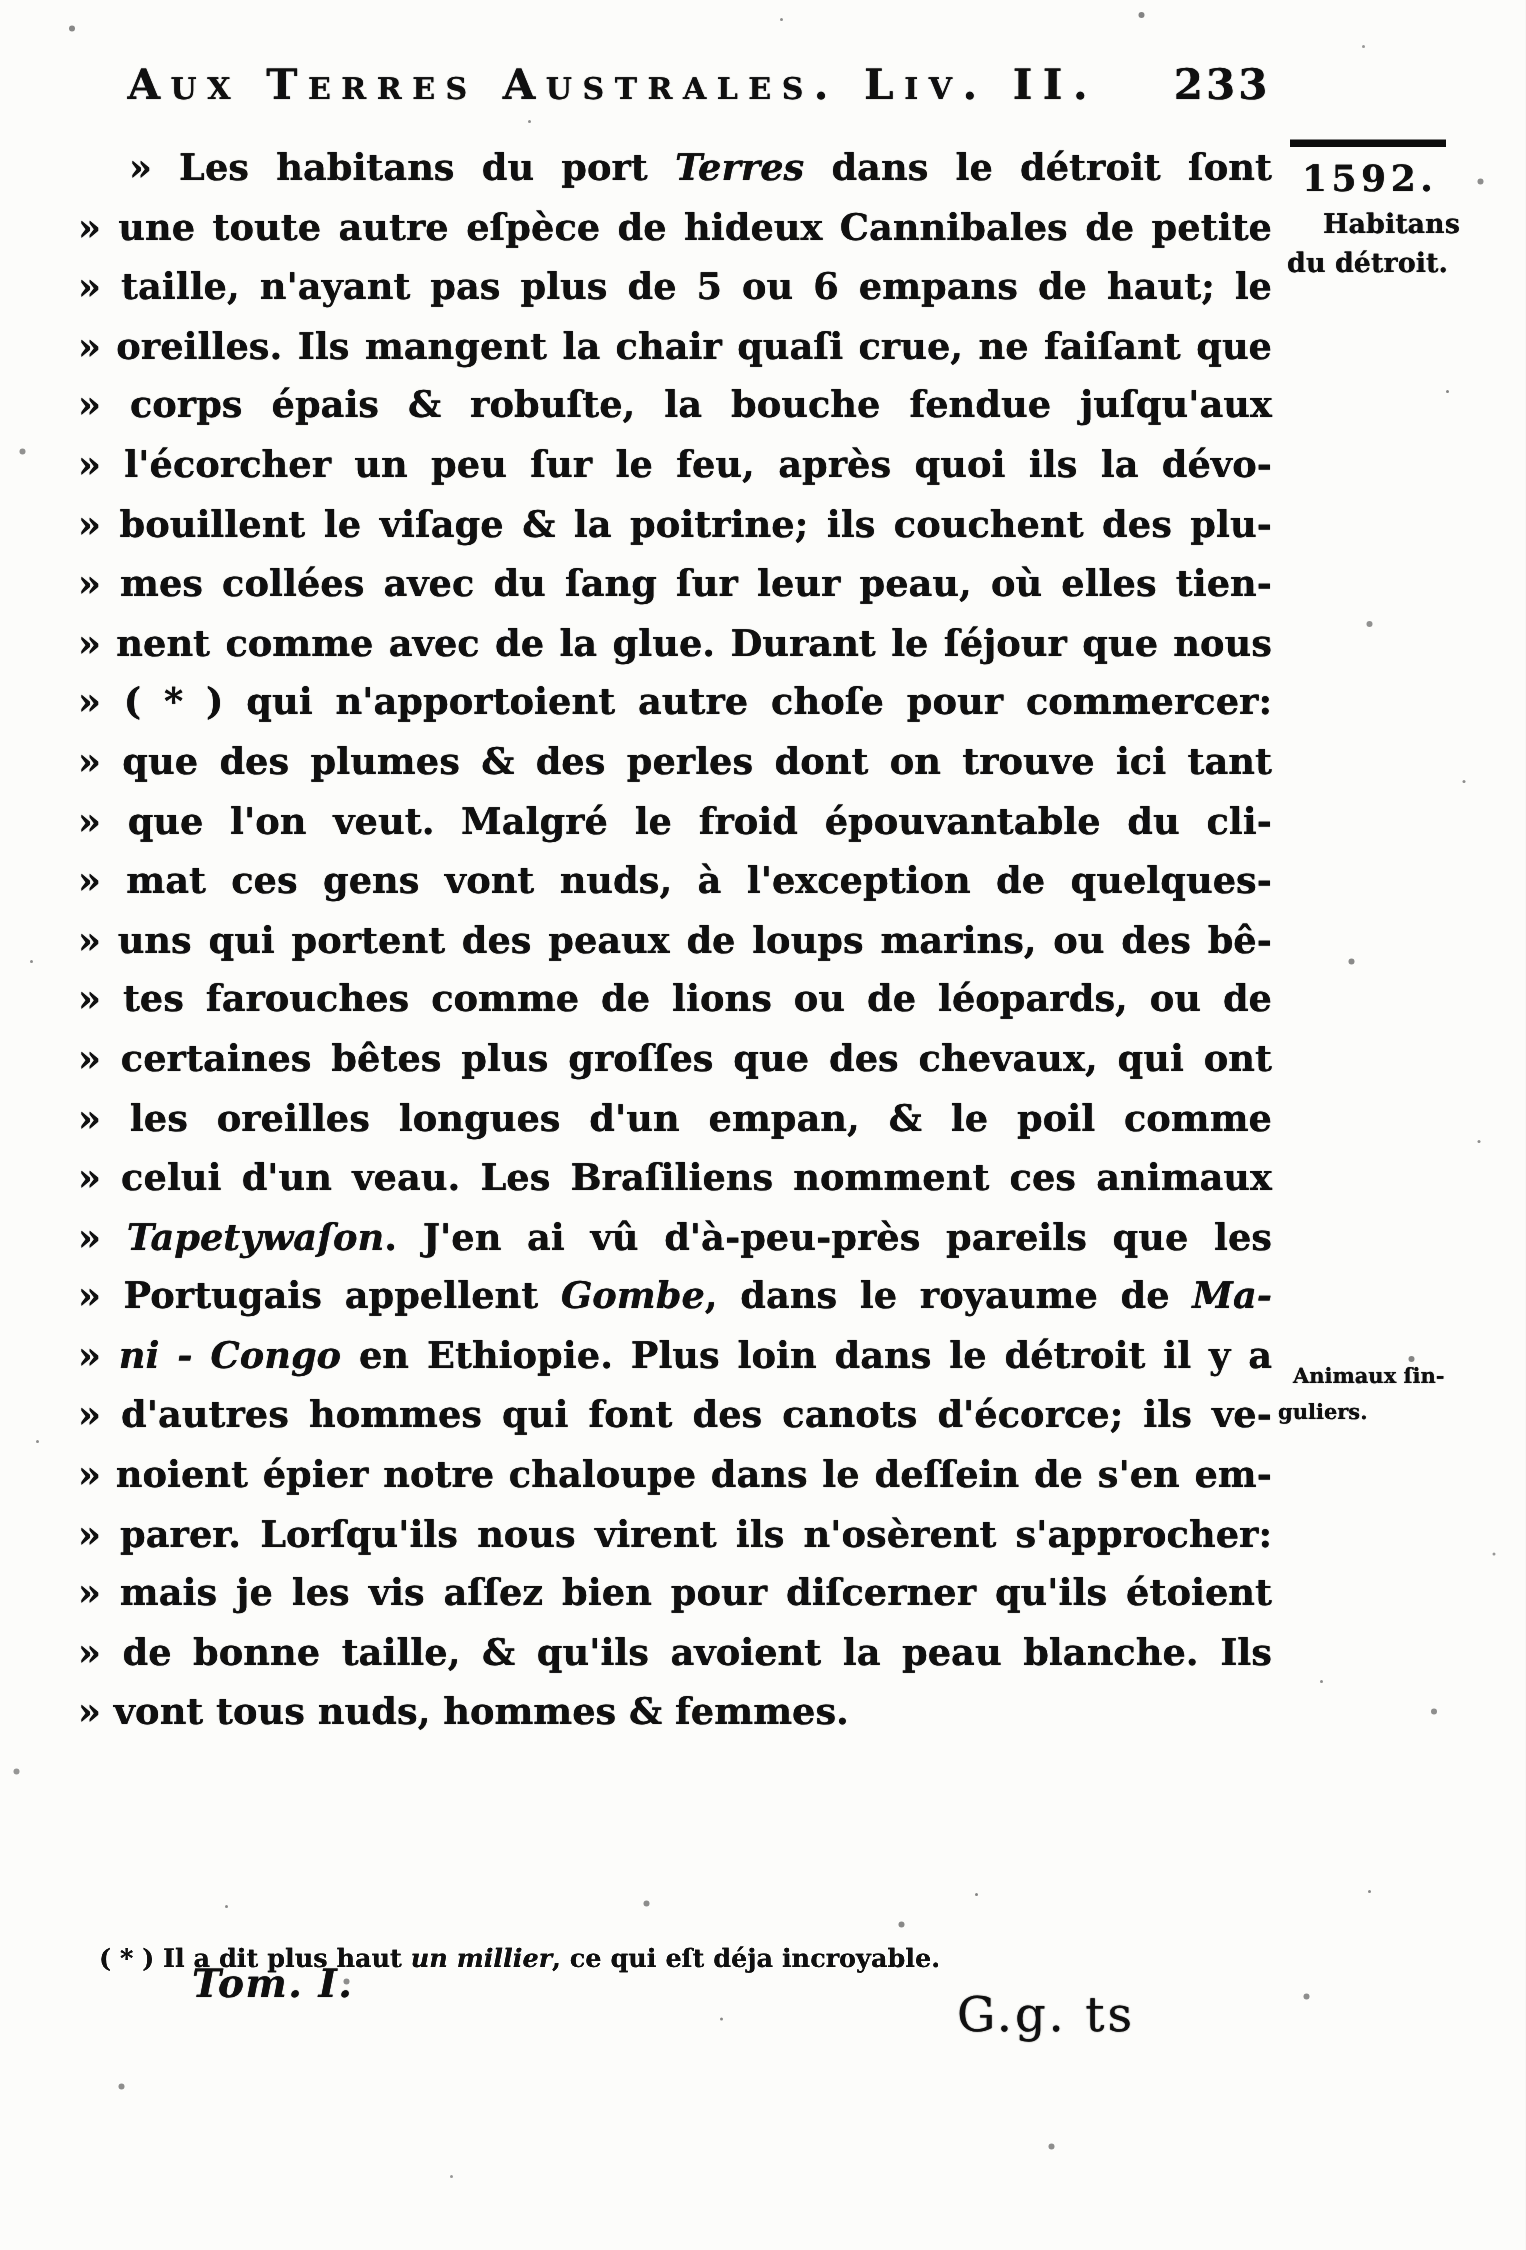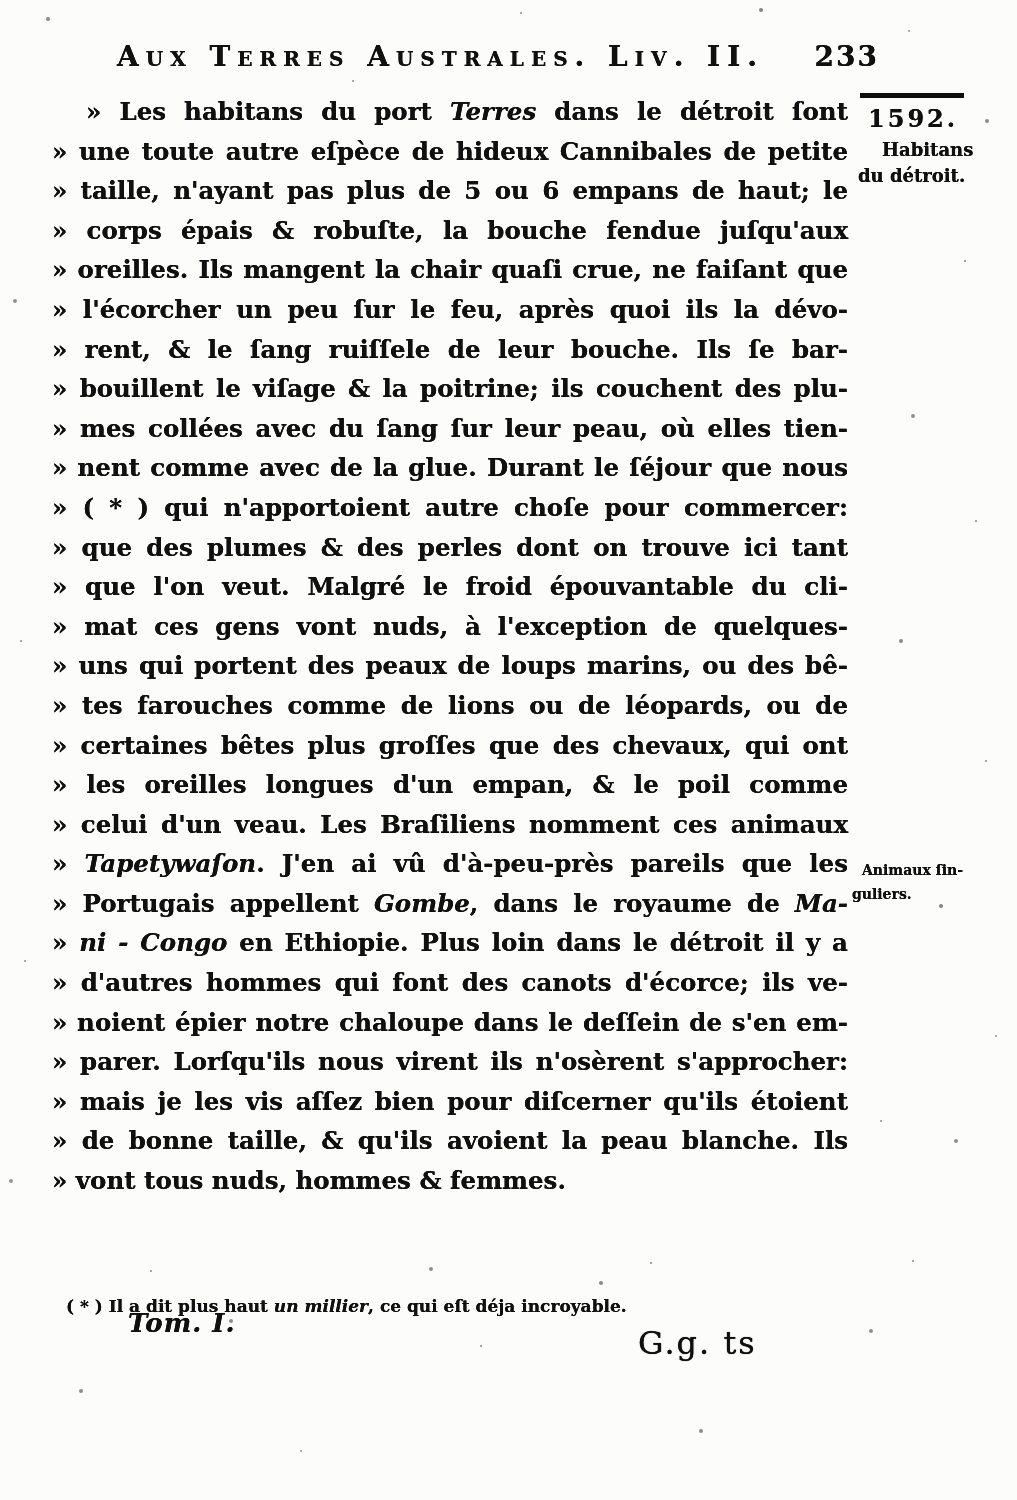--- a/index.html
+++ b/index.html
@@ -15,21 +15,20 @@
     color: #101010;
     overflow: hidden;
   }
 
   
   .page-header {
     position: absolute;
     top: 40px; left: 85px; width: 762px;
     display: flex; justify-content: space-between; align-items: center;
     font-weight: 700;
-    margin-left: 32px;
   }
   .header-title {
     font-variant: small-caps;
     font-size: 28px;
     letter-spacing: 7px;
     white-space: nowrap;
     text-shadow: 0 0 0.6px #000;
   }
   .header-pagenum {
     font-size: 28px;
@@ -80,21 +79,21 @@
   .margin-note-1 .l2 { margin-left: 2px; }
 
   .margin-note-2 {
     position: absolute;
     left: 852px; top: 858px; width: 160px;
     font-weight: 700;
     font-size: 14px;
     line-height: 24px;
     text-shadow: 0 0 0.5px #000;
   }
-  .margin-note-2 .l1 { margin-left: 10px; }
+  .margin-note-2 .l1 { margin-left: 10px; margin-top: 48px; }
   .margin-note-2 .l2 { margin-left: 0; }
 
   
   .footnote {
     position: absolute;
     left: 66px; top: 1296px; width: 680px;
     font-size: 17px;
     font-weight: 700;
     text-shadow: 0 0 0.4px #000;
   }
@@ -157,24 +156,23 @@
 
   <div class="margin-note-2">
     <div class="l1">Animaux ſin-</div>
     <div class="l2">guliers.</div>
   </div>
 
   <div class="body-block">
       <div class="line"><span>» Les habitans du port </span><span class="it">Terres</span><span> dans le détroit ſont</span></div>
       <div class="line"><span>» une toute autre eſpèce de hideux Cannibales de petite</span></div>
       <div class="line"><span>» taille, n'ayant pas plus de 5 ou 6 empans de haut; le</span></div>
+      <div class="line"><span>» oreilles. Ils mangent la chair quaſi crue, ne faiſant que</span></div>
       <div class="line"><span>» corps épais &amp; robuſte, la bouche fendue juſqu'aux</span></div>
-      <div class="line"><span>» oreilles. Ils mangent la chair quaſi crue, ne faiſant que</span></div>
       <div class="line"><span>» l'écorcher un peu ſur le feu, après quoi ils la dévo-</span></div>
-      <div class="line"><span>» rent, &amp; le ſang ruiſſele de leur bouche. Ils ſe bar-</span></div>
       <div class="line"><span>» bouillent le viſage &amp; la poitrine; ils couchent des plu-</span></div>
       <div class="line"><span>» mes collées avec du ſang ſur leur peau, où elles tien-</span></div>
       <div class="line"><span>» nent comme avec de la glue. Durant le ſéjour que nous</span></div>
       <div class="line"><span>» ( * ) qui n'apportoient autre choſe pour commercer:</span></div>
       <div class="line"><span>» que des plumes &amp; des perles dont on trouve ici tant</span></div>
       <div class="line"><span>» que l'on veut. Malgré le froid épouvantable du cli-</span></div>
       <div class="line"><span>» mat ces gens vont nuds, à l'exception de quelques-</span></div>
       <div class="line"><span>» uns qui portent des peaux de loups marins, ou des bê-</span></div>
       <div class="line"><span>» tes farouches comme de lions ou de léopards, ou de</span></div>
       <div class="line"><span>» certaines bêtes plus groſſes que des chevaux, qui ont</span></div>

